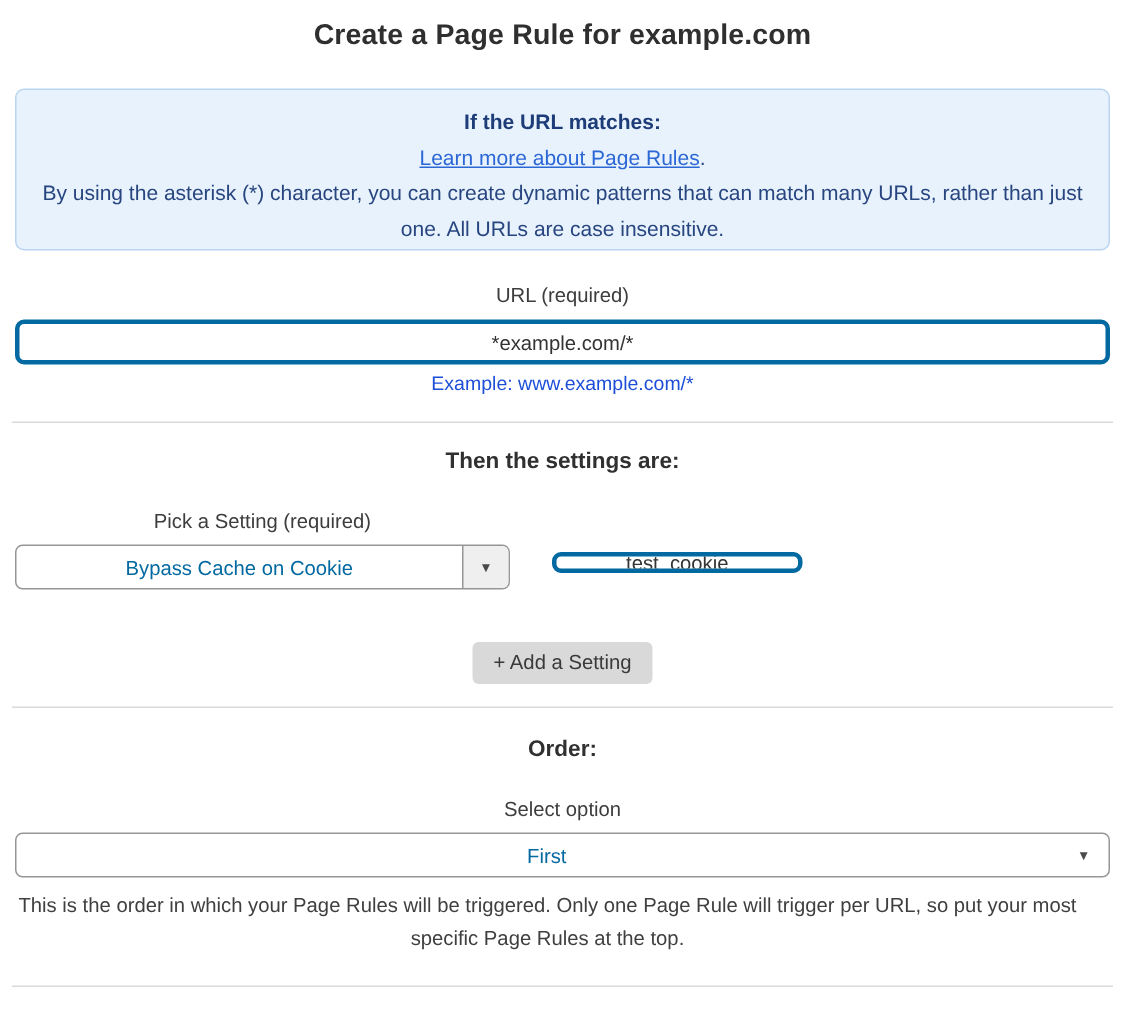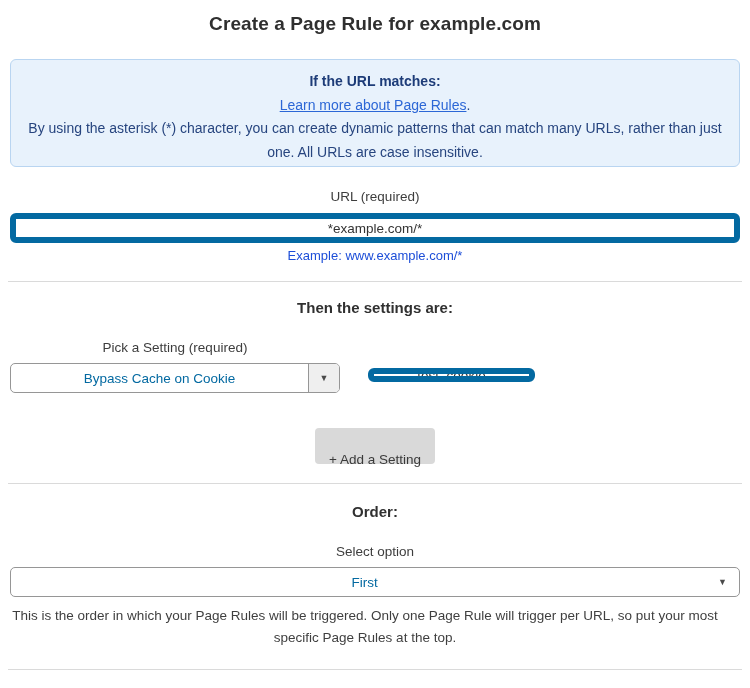--- a/index.html
+++ b/index.html
@@ -37,21 +37,21 @@
   .field-label {
     font-size: 13.5px;
     color: #3d3d3d;
   }
   .url-label { margin-top: 22px; }
   .text-input {
     display: block;
     width: 100%;
     height: 30px;
     margin-top: 9px;
-    border: 6px solid #0369a1;
+    border: 3px solid #0369a1;
     border-radius: 6px;
     padding: 0 11px;
     font-size: 13.5px;
     color: #333333;
     font-family: "Liberation Sans", "DejaVu Sans", sans-serif;
     background: #ffffff;
     outline: none;
   }
   .hint-text {
     margin-top: 5px;
@@ -120,21 +120,21 @@
     border: none;
     border-radius: 5px;
     font-size: 13.5px;
     font-family: "Liberation Sans", "DejaVu Sans", sans-serif;
     cursor: pointer;
     height: 30px;
     padding: 0 15px;
     line-height: 30px;
   }
   .btn-gray { background: #d9d9d9; color: #3a3a3a; }
-  .add-setting-btn { margin-top: 35px; height: 28px; line-height: 28px; padding: 18px 14px; border-radius: 4px; }
+  .add-setting-btn { margin-top: 35px; height: 28px; line-height: 28px; padding: 0 14px; border-radius: 4px; }
   .order-heading { margin-top: 19px; }
   .order-label { margin-top: 24px; }
   .order-select {
     width: 100%;
   }
   .order-select .inline-caret {
     padding-right: 12px;
   }
   .help-text {
     margin-top: 8px;

